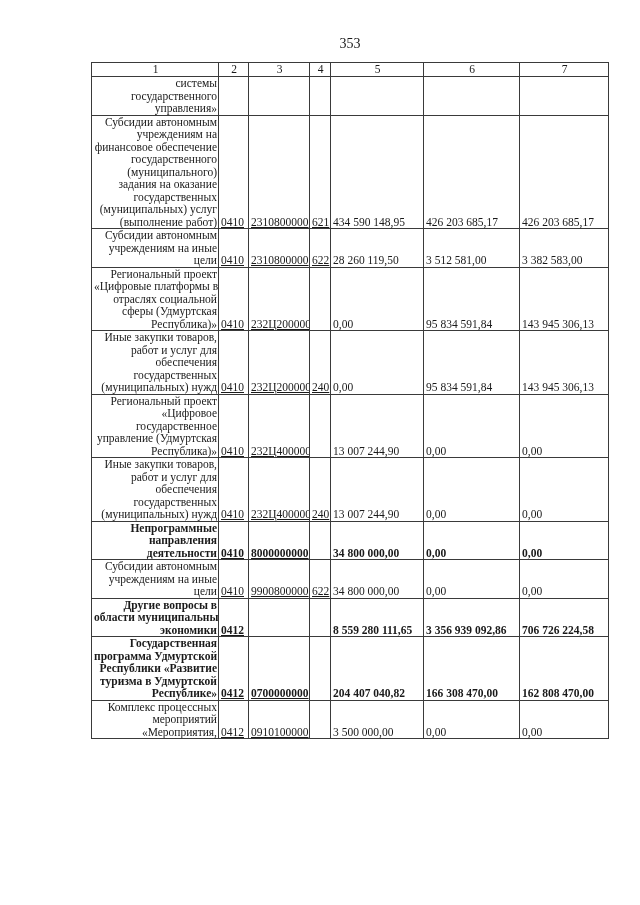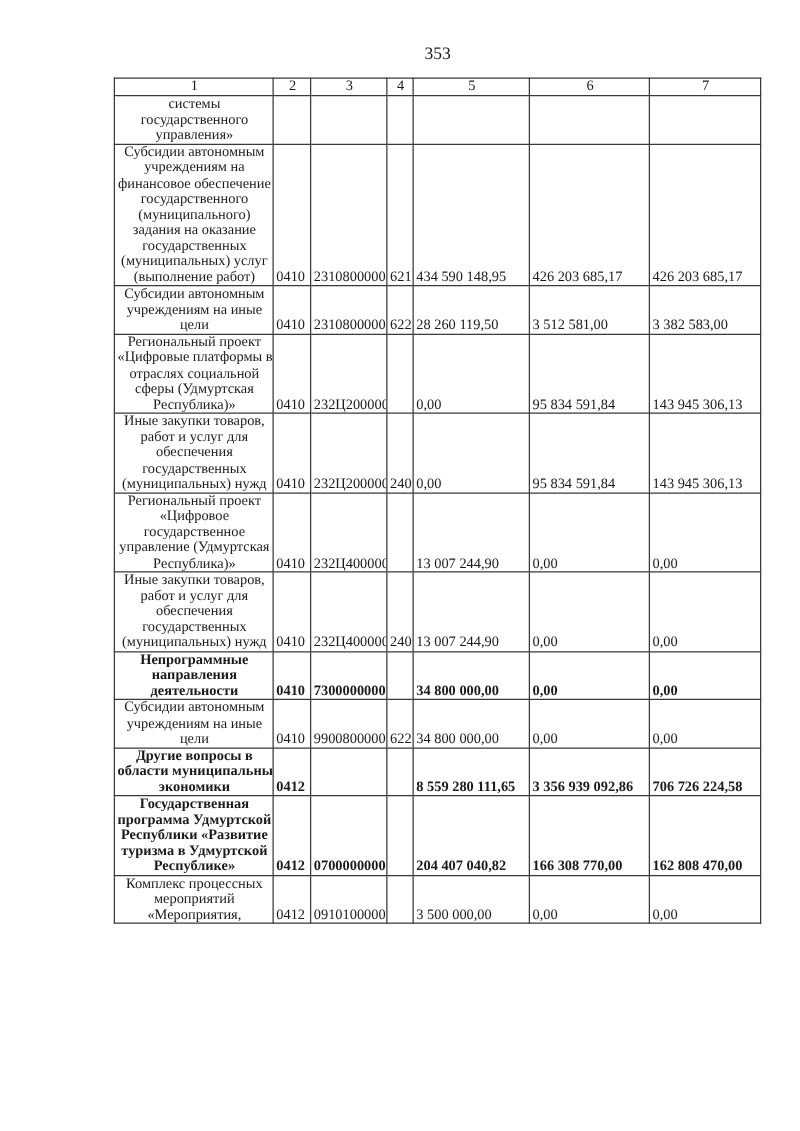--- a/index.html
+++ b/index.html
@@ -15,22 +15,22 @@
   table.budget {
     position: absolute; left: 91px; top: 62px;
     width: 517px; border-collapse: collapse; table-layout: fixed;
     font-size: 11.5px; line-height: 12.5px;
   }
   table.budget td, table.budget th {
     border: 1px solid #3a3a3a; padding: 0 1px 0 2px;
     vertical-align: bottom; overflow: hidden; white-space: pre;
   }
   table.budget th { font-weight: normal; text-align: center; height: 13px; vertical-align: middle; }
-  td.desc { text-align: center; vertical-align: top; margin-left: 24px; }
-  td.code { text-align: left; }
+  td.desc { text-align: right; vertical-align: top; margin-left: 24px; }
+  td.code { text-align: left; text-decoration: underline; }
   td.num { text-align: left; padding-right: 0; }
   tr.bold td { font-weight: bold; }
 </style>
 </head>
 <body>
 
 <div class="page-number">353</div>
 
 <table class="budget">
   <colgroup>
@@ -143,21 +143,21 @@
         <td class="code">240</td>
         <td class="num">13 007 244,90</td>
         <td class="num">0,00</td>
         <td class="num">0,00</td>
       </tr>
       <tr class="bold">
         <td class="desc">Непрограммные
 направления
 деятельности</td>
         <td class="code">0410</td>
-        <td class="code">7300000000</td>
+        <td class="code">8000000000</td>
         <td class="code"></td>
         <td class="num">34 800 000,00</td>
         <td class="num">0,00</td>
         <td class="num">0,00</td>
       </tr>
       <tr>
         <td class="desc">Субсидии автономным
 учреждениям на иные
 цели</td>
         <td class="code">0410</td>
@@ -181,21 +181,21 @@
       <tr class="bold">
         <td class="desc">Государственная
 программа Удмуртской
 Республики «Развитие
 туризма в Удмуртской
 Республике»</td>
         <td class="code">0412</td>
         <td class="code">0700000000</td>
         <td class="code"></td>
         <td class="num">204 407 040,82</td>
-        <td class="num">166 308 770,00</td>
+        <td class="num">166 308 470,00</td>
         <td class="num">162 808 470,00</td>
       </tr>
       <tr>
         <td class="desc">Комплекс процессных
 мероприятий
 «Мероприятия,</td>
         <td class="code">0412</td>
         <td class="code">0910100000</td>
         <td class="code"></td>
         <td class="num">3 500 000,00</td>

